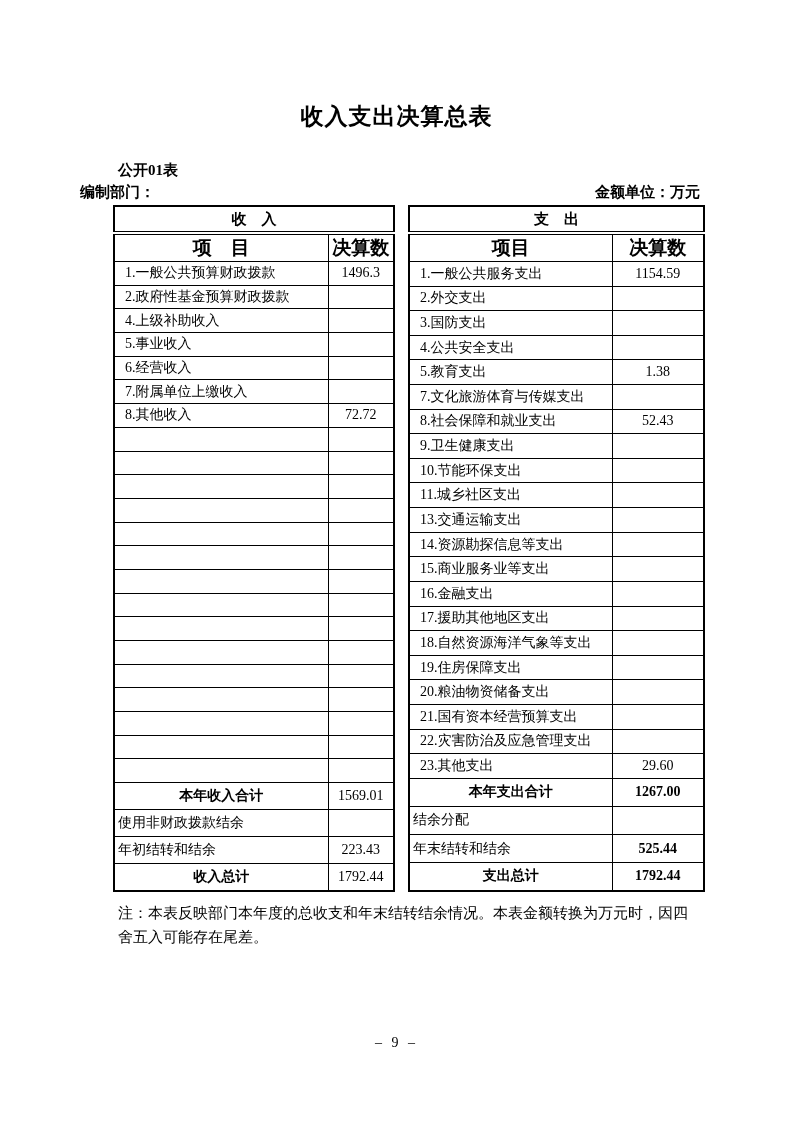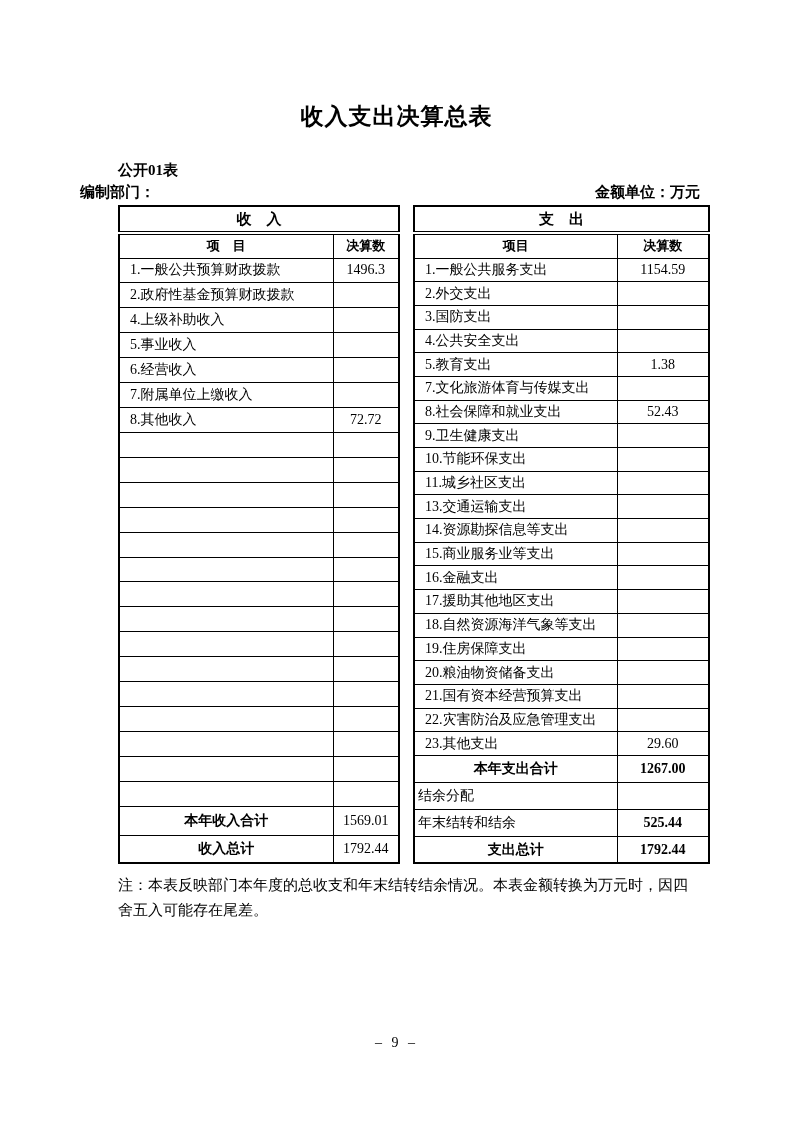--- a/index.html
+++ b/index.html
@@ -25,20 +25,21 @@
   .meta-row {
     display: flex; justify-content: space-between;
     margin: 3px 93px 3px 80px;
     font-size: 15px; font-weight: 700;
   }
 
   .table-wrap {
     display: flex; gap: 13px;
     margin: 0 93px 0 118px;
     align-items: stretch;
+    justify-content: center;
   }
   table {
     border-collapse: collapse;
     table-layout: fixed;
     border: 2px solid #000;
   }
   table.income-half  { width: 280px; }
   table.exp-half     { width: 295px; }
   th, td {
     border: 1px solid #000;
@@ -48,21 +49,21 @@
     overflow: hidden;
   }
   .sec-header th {
     height: 27px;
     font-size: 15px; font-weight: 700;
     border-bottom: 4px double #000;
     text-align: center;
   }
   .sub-header th {
     height: 25px;
-    font-size: 13px; font-weight: 700;
+    font-size: 19px; font-weight: 700;
     text-align: center;
   }
   tbody.data-rows td { height: 23.7px; }
   td.item { text-align: left; padding-left: 10px; }
   td.val  { text-align: center; }
   tr.total-row td, tr.grand-row td, tr.special-row td { height: 27px; }
   td.c-label { text-align: center; font-weight: 700; padding-left: 0; font-family: Liberation Mono, monospace; }
   td.flush { padding-left: 3px; }
   .vbold { font-weight: 700; }
 
@@ -197,20 +198,28 @@
           <tr>
             <td class="item"></td>
             <td class="val"></td>
           </tr>
         </tbody>
       <tbody>
         <tr class="total-row">
           <td class="item c-label">本年收入合计</td>
           <td class="val">1569.01</td>
         </tr>
+        <tr class="special-row">
+          <td class="item flush">使用非财政拨款结余</td>
+          <td class="val"></td>
+        </tr>
+        <tr class="special-row">
+          <td class="item flush">年初结转和结余</td>
+          <td class="val">223.43</td>
+        </tr>
         <tr class="grand-row">
           <td class="item c-label">收入总计</td>
           <td class="val">1792.44</td>
         </tr>
       </tbody>
     </table>
 
     <table class="exp-half">
       <colgroup>
           <col style="width:203px">

